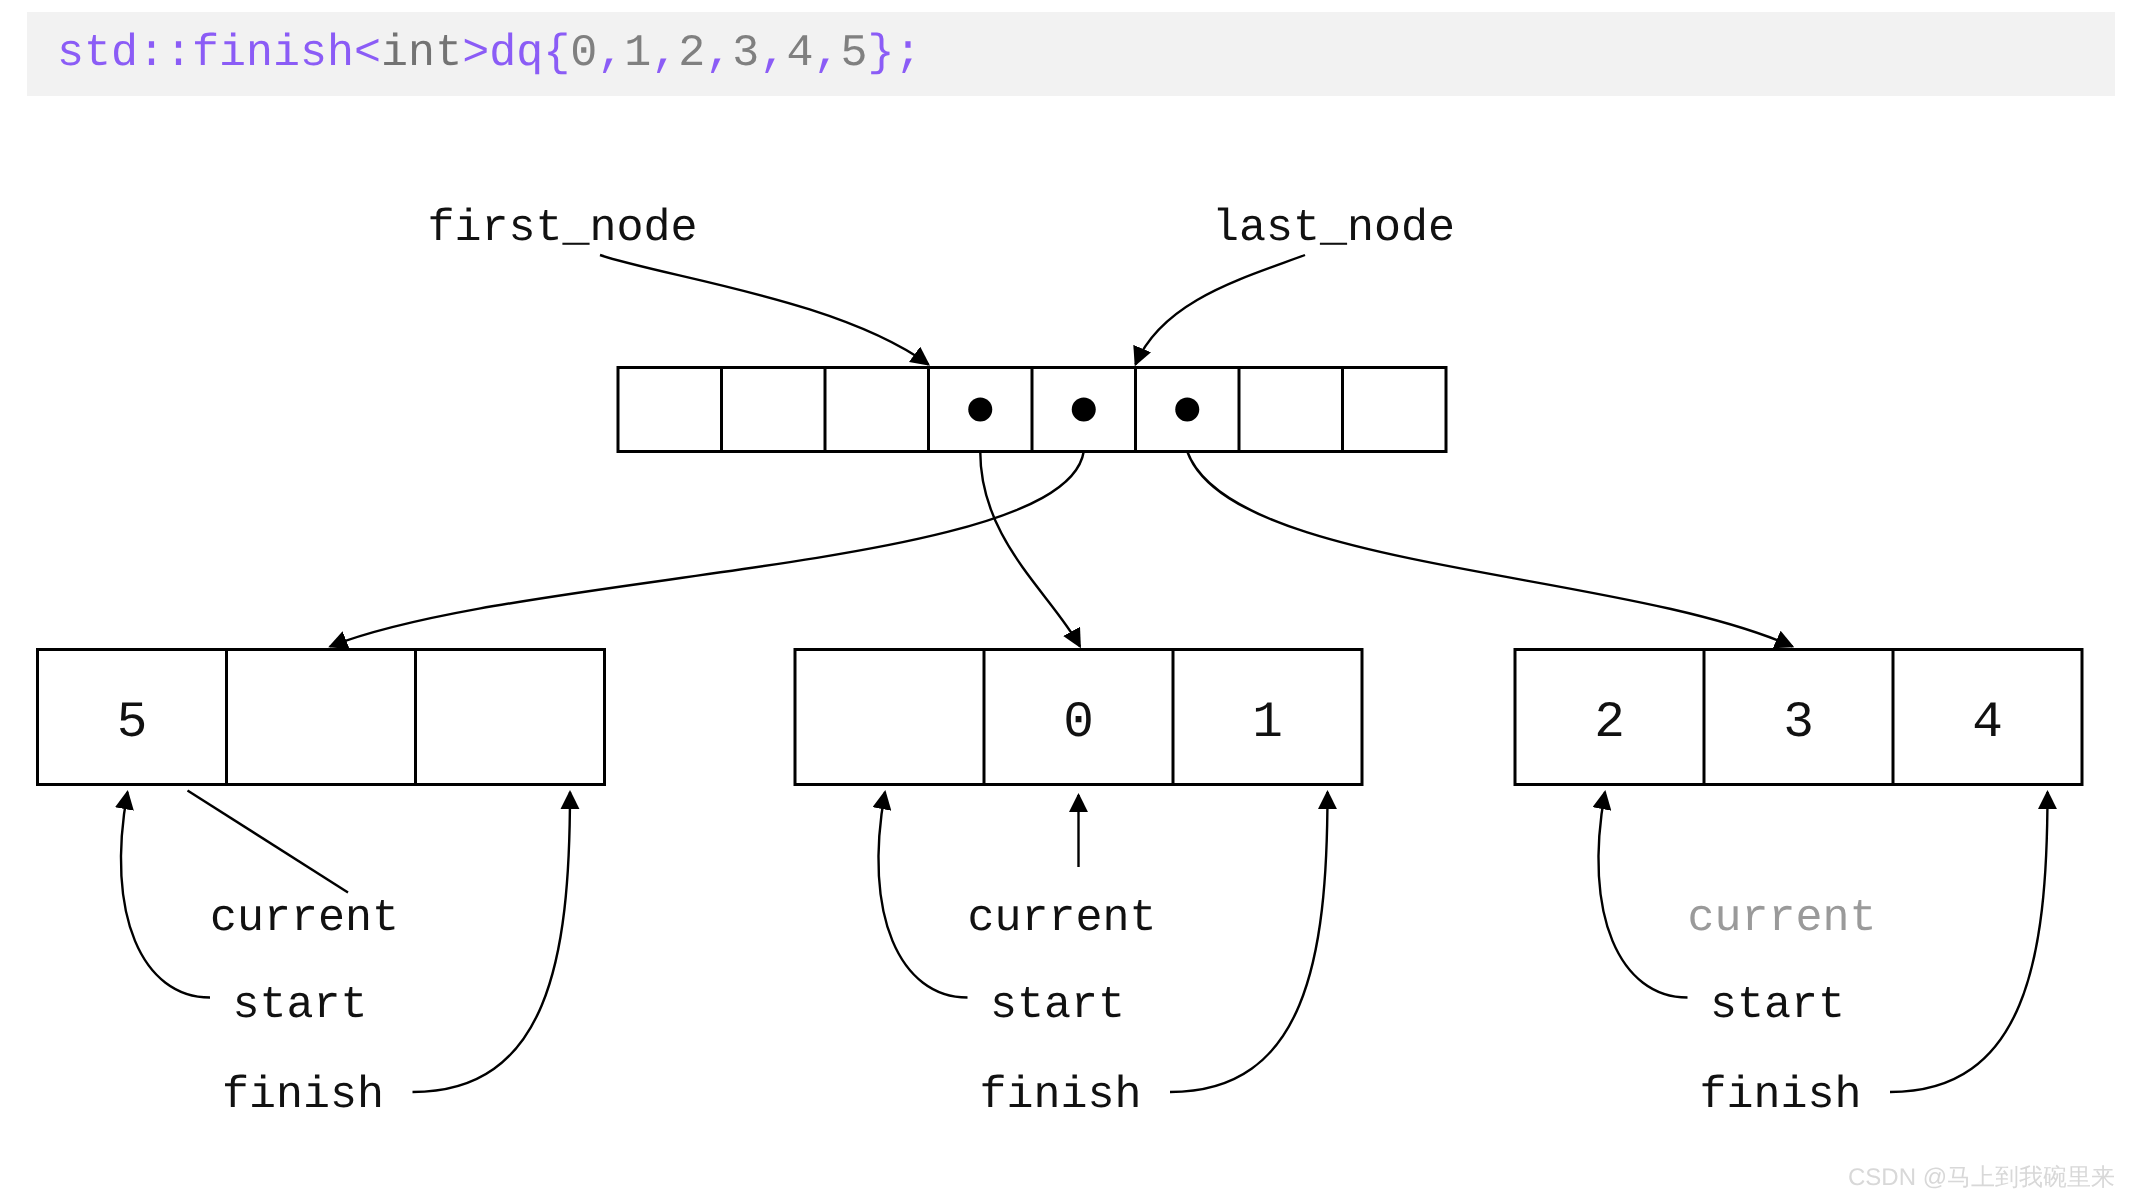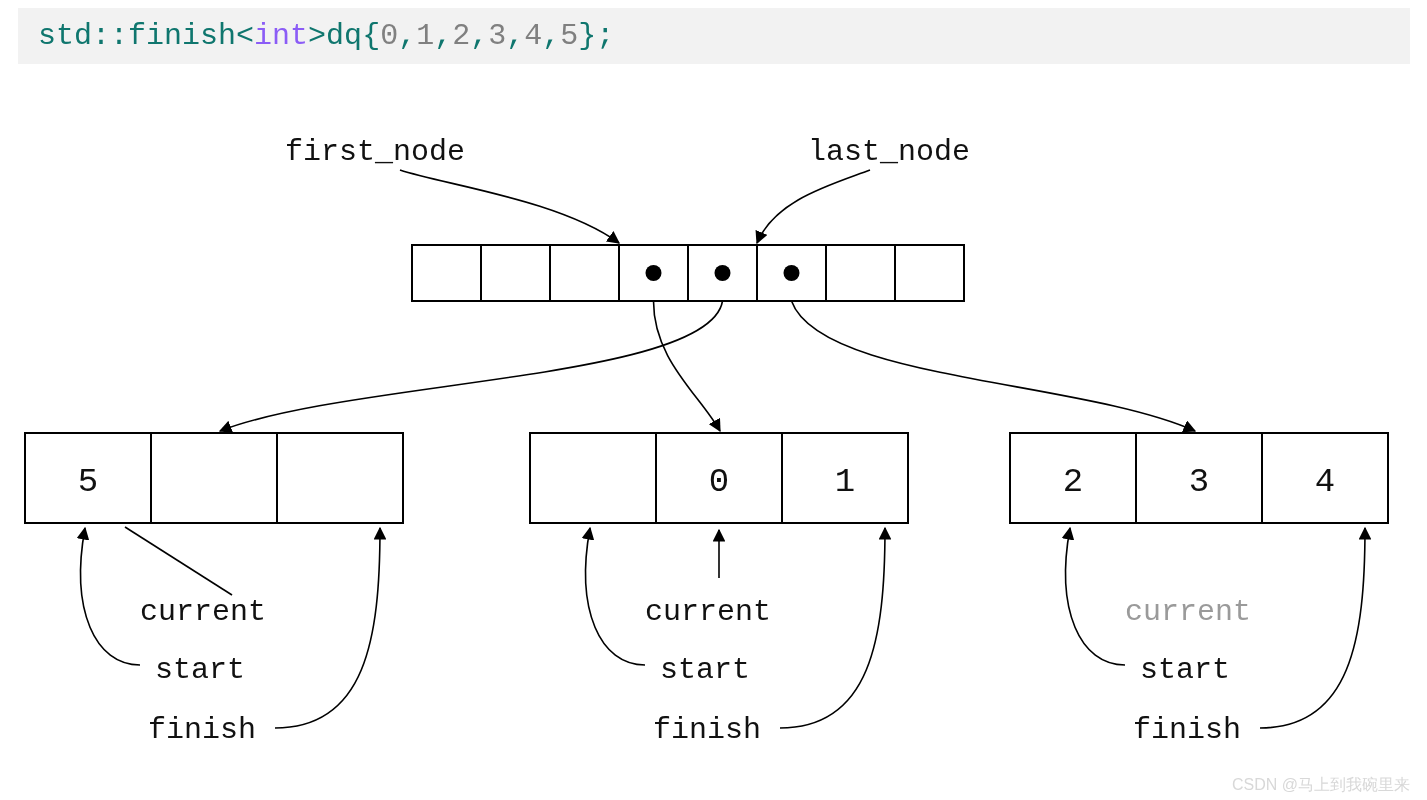--- a/index.html
+++ b/index.html
@@ -17,23 +17,23 @@
     top: 8px;
     width: 1392px;
     height: 56px;
     background: #f2f2f2;
     display: flex;
     align-items: center;
     padding-left: 20px;
     font-size: 30px;
     box-sizing: border-box;
   }
-  .code-banner .kw-darkred { color: #8b5cf6; text-align: center; }
+  .code-banner .kw-darkred { color: #737373; text-align: center; }
   .code-banner .lit-gray { color: #808080; }
-  .code-banner .plain { color: #0f766e; }
+  .code-banner .plain { color: #8b5cf6; }
 
   svg.diagram {
     position: absolute;
     left: 0;
     top: 0;
     width: 1427px;
     height: 800px;
   }
   .celltxt {
     font-family: "Menlo", "Consolas", "Courier New", monospace;

